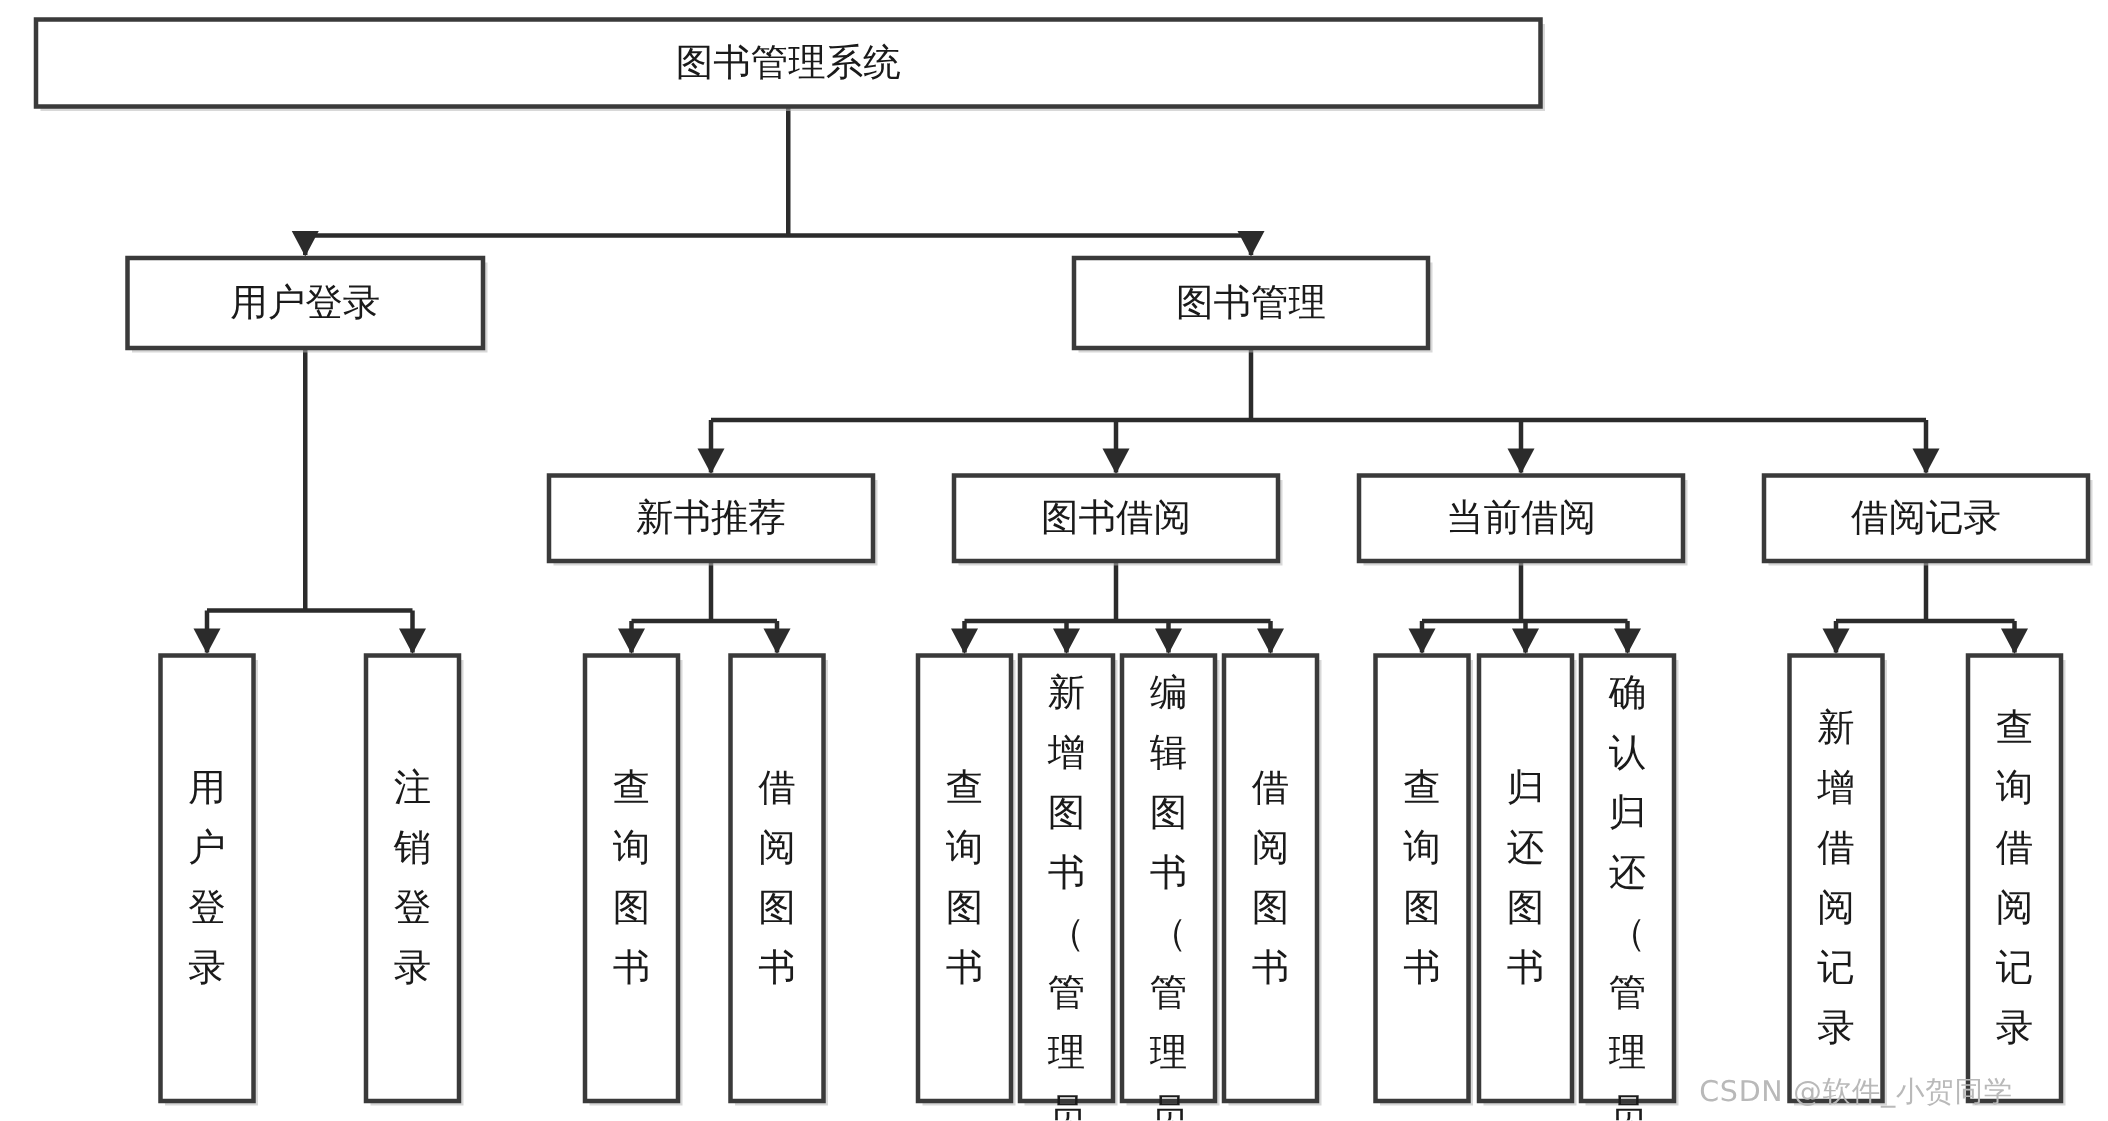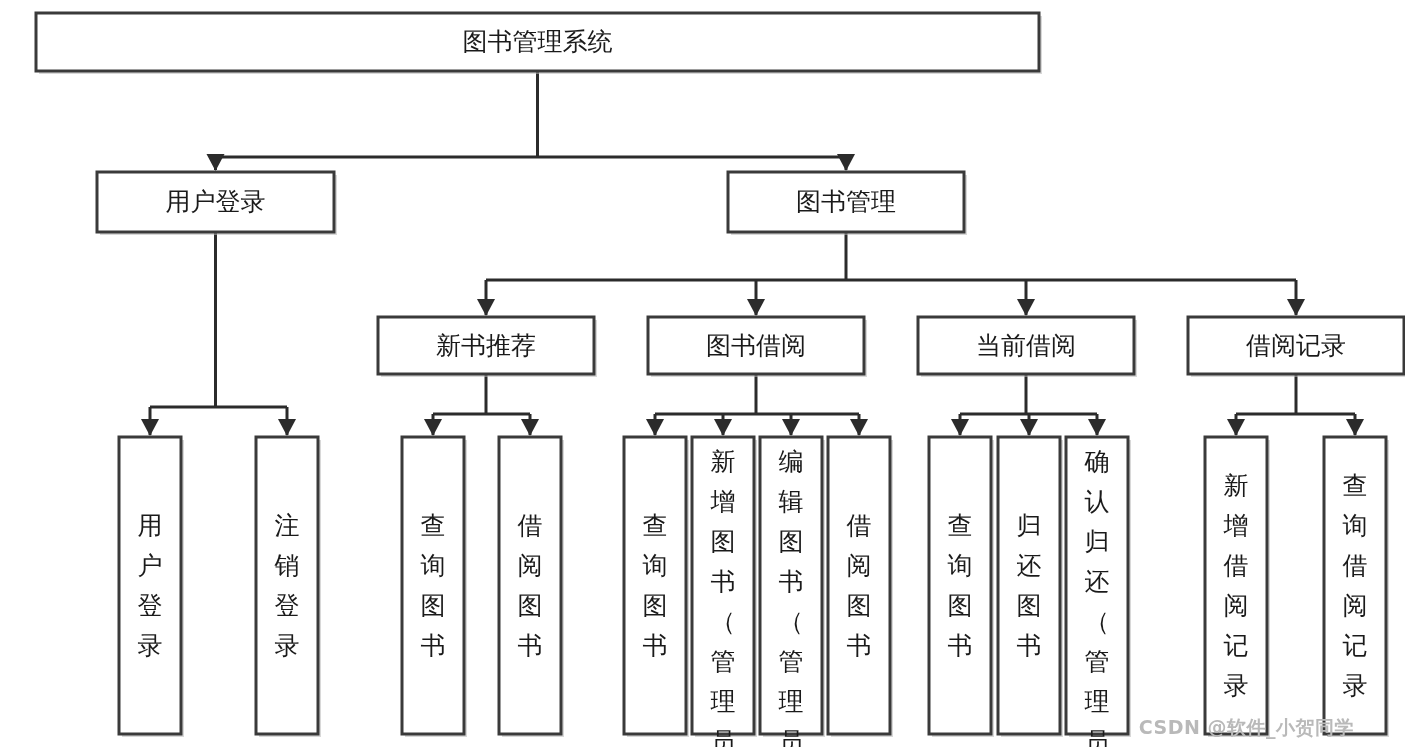--- a/index.html
+++ b/index.html
@@ -9,21 +9,21 @@
   }
   body {
     width: 1405px;
     height: 747px;
     position: relative;
     overflow: hidden;
     font-family: "DejaVu Sans", "Liberation Sans", sans-serif;
   }
   #diagram-root {
     position: absolute;
-    left: 16px;
+    left: 4px;
     top: 0;
     width: 1352px;
     height: 747px;
     text-align: center;
   }
   svg { display: block; }
 
   .node-box {
     fill: #ffffff;
     stroke: #3a3a3a;
@@ -56,21 +56,20 @@
   .watermark {
     position: absolute;
     right: 14px;
     bottom: 6px;
     font-family: "DejaVu Sans", "Liberation Sans", sans-serif;
     font-size: 19px;
     color: #b9b9b9;
     letter-spacing: 0.5px;
     white-space: nowrap;
     pointer-events: none;
-    font-weight: bold;
   }
 </style>
 </head>
 <body>
 
 <div id="diagram-root">
   <svg id="diagram-svg" width="1405" height="747" viewBox="0 0 1405 747">
     <g id="edges-layer">
         <path d="M 521.5 71 L 521.5 157" class="edge-line"></path>
         <path d="M 199.5 157 L 830 157" class="edge-line"></path>

